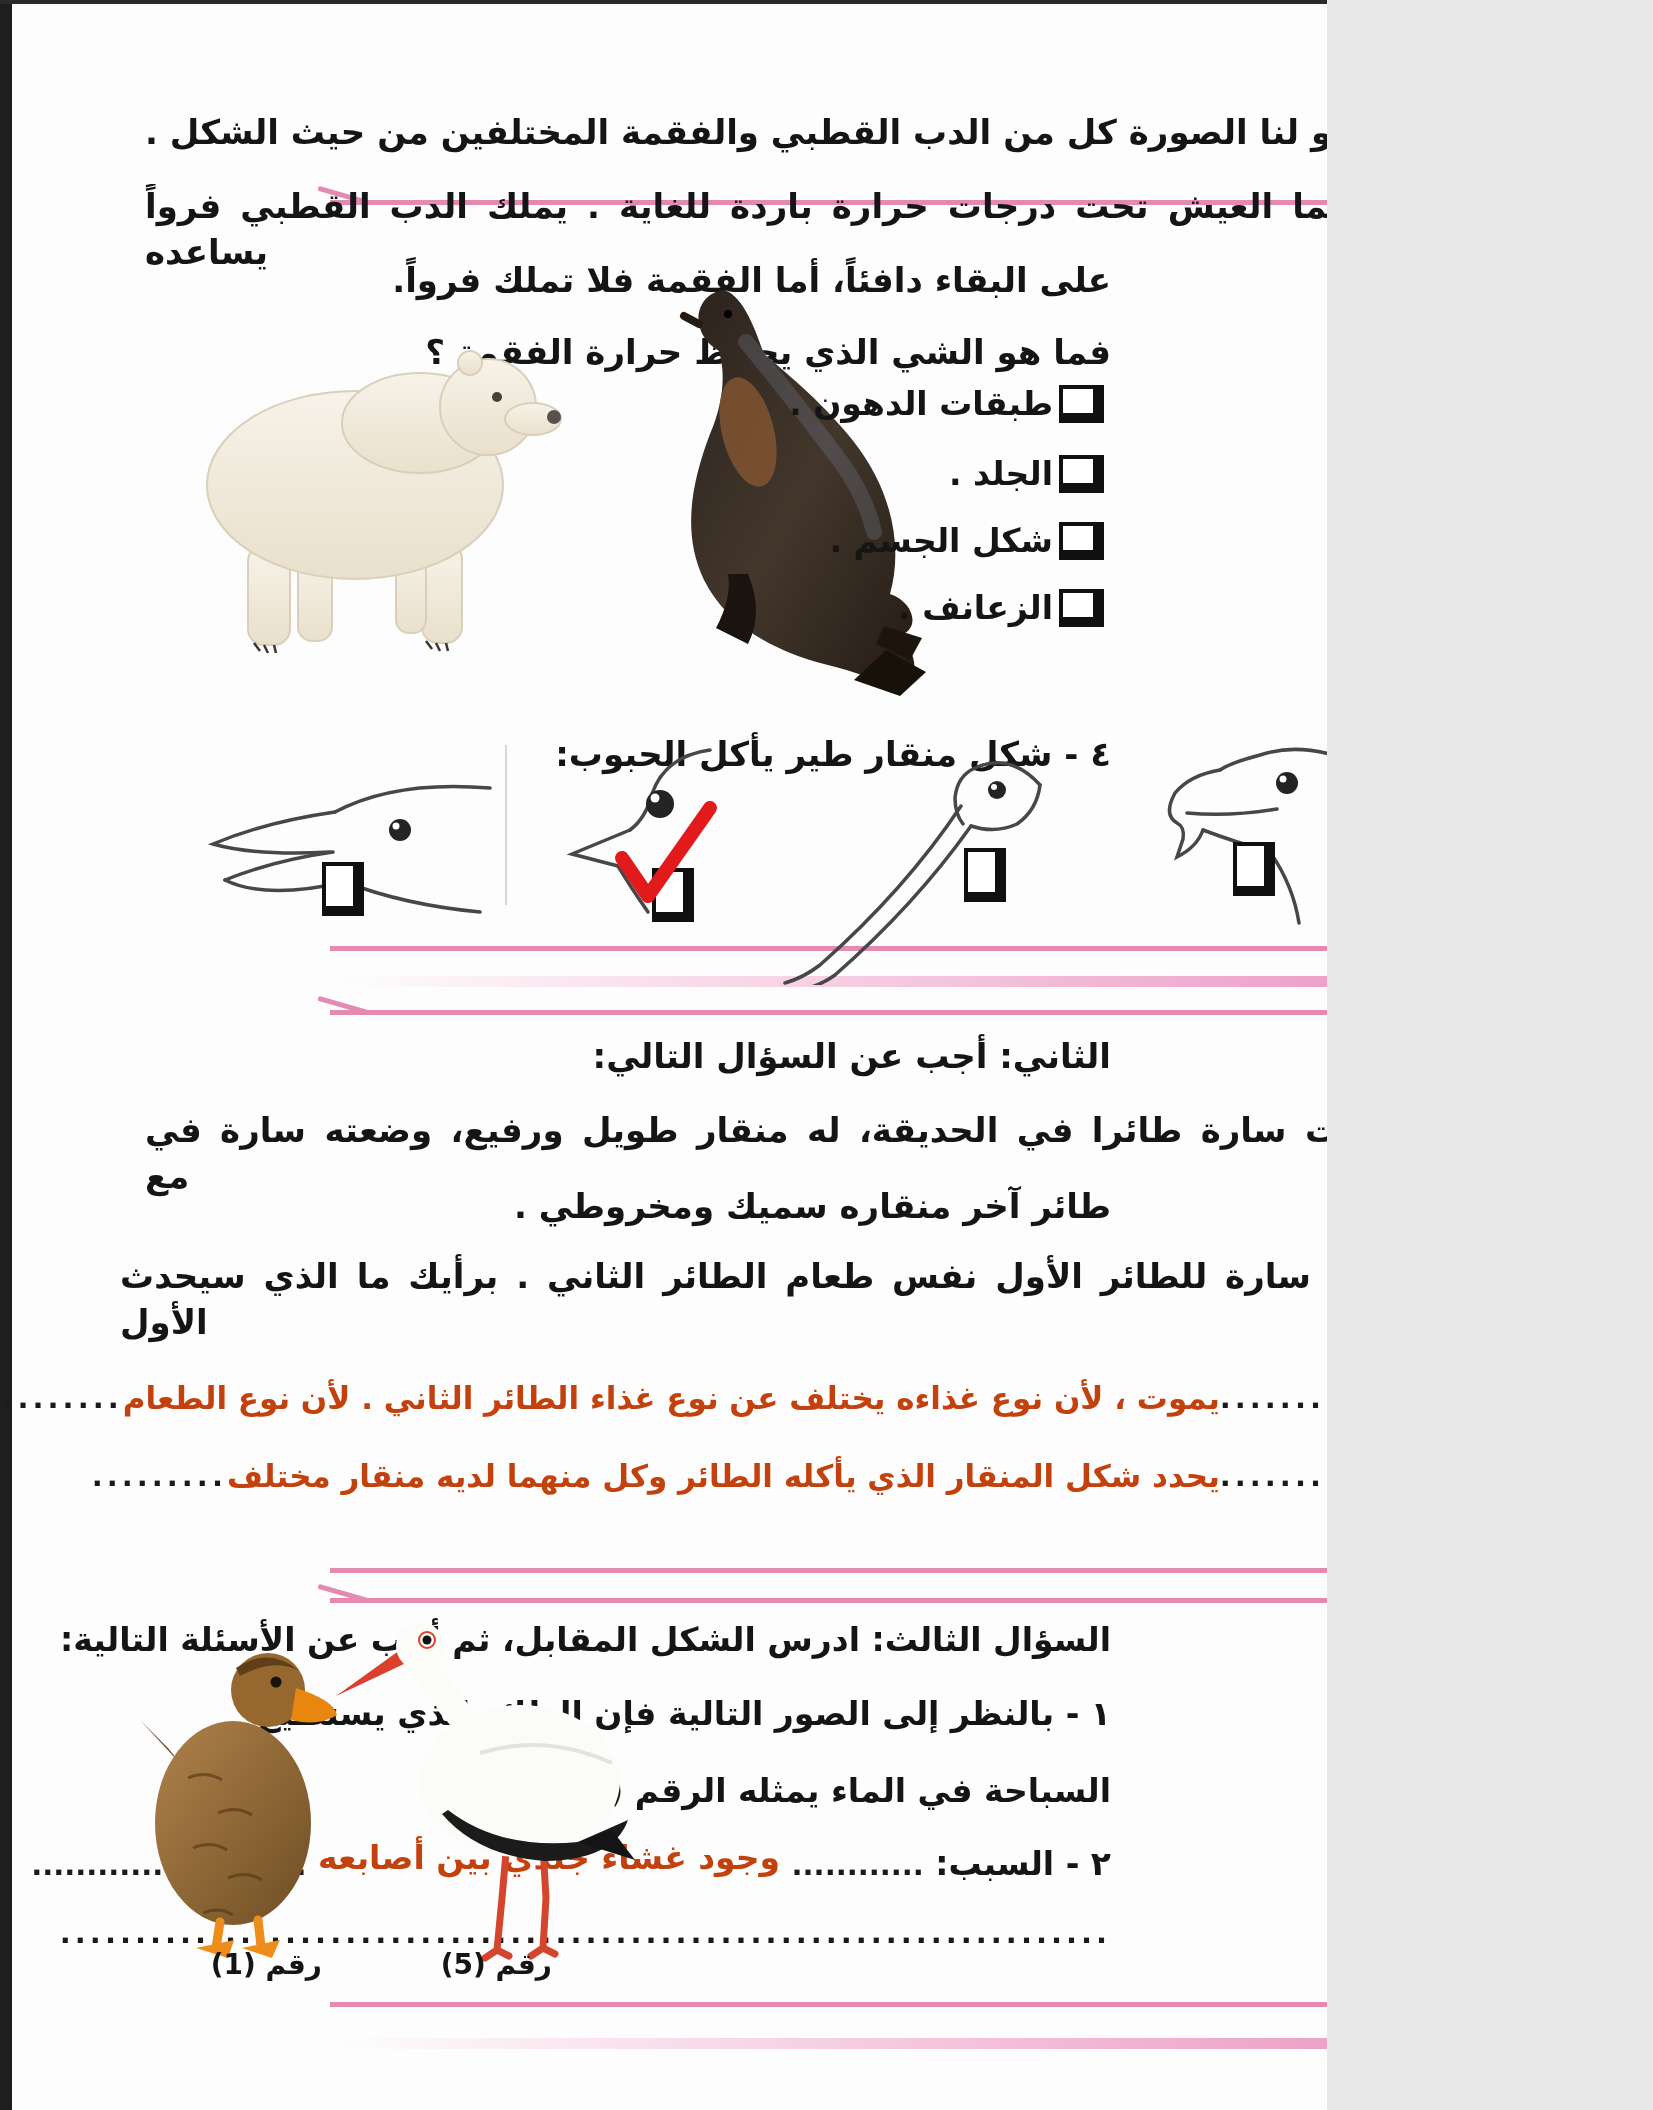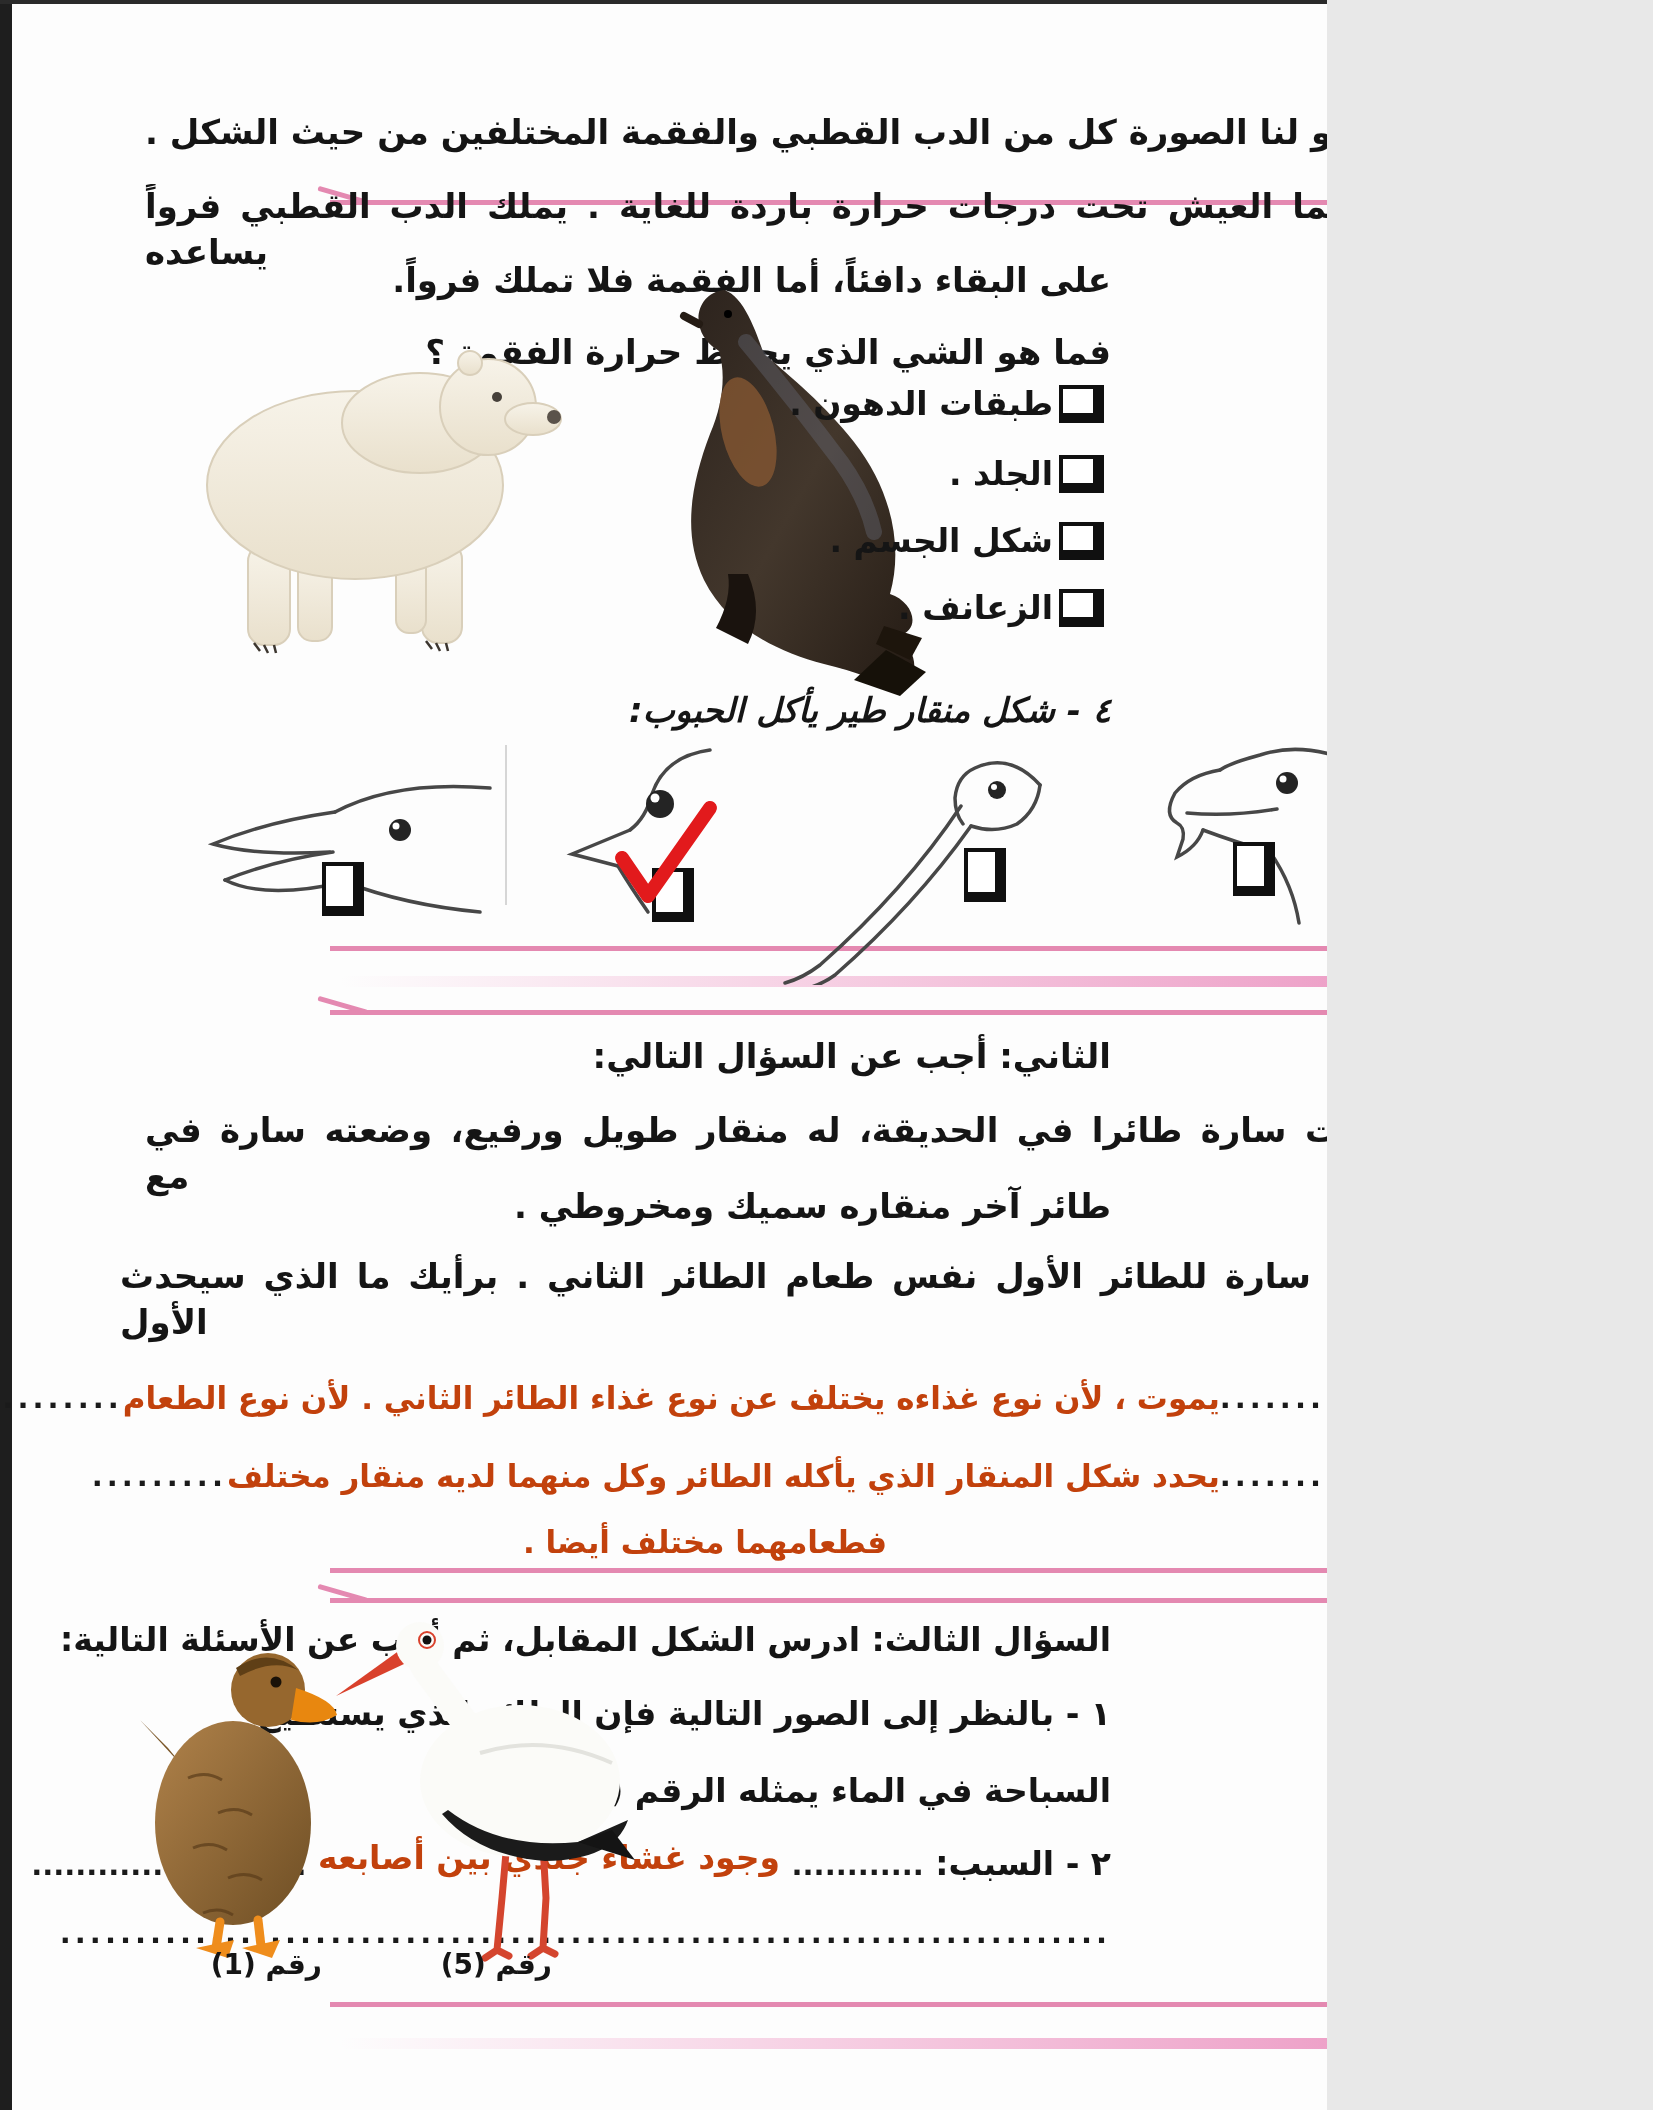--- a/index.html
+++ b/index.html
@@ -129,21 +129,21 @@
     <span class="cb cb-opt"></span>
     <span class="t f33">الزعانف .</span>
   </div>
 
   <div class="abs" style="left:1362px;top:348px;">
     <svg width="102" height="86" viewBox="0 0 102 86">
       <path d="M8,44 L33,72 L94,8" stroke="#e21a1c" stroke-width="14" fill="none" stroke-linecap="round" stroke-linejoin="round"></path>
     </svg>
   </div>
 
-  <div class="abs t f34" style="right:216px;top:688px;font-style:italic;">٤ - شكل منقار طير يأكل الحبوب:</div>
+  <div class="abs t f34" style="right:216px;top:732px;">٤ - شكل منقار طير يأكل الحبوب:</div>
 
   <div class="abs" style="left:195px;top:760px;">
     <svg width="300" height="175" viewBox="0 0 300 175" stroke="#474747" stroke-width="3.5" fill="none" stroke-linecap="round">
       <path d="M295,28 Q200,20 140,52"></path>
       <path d="M140,52 Q70,62 18,84 Q60,96 135,92"></path>
       <path d="M138,92 Q80,100 30,120"></path>
       <path d="M30,120 Q70,140 150,122 Q210,145 285,152"></path>
       <circle cx="205" cy="70" r="11" fill="#242424" stroke="none"></circle>
       <circle cx="201" cy="66" r="3.5" fill="#fff" stroke="none"></circle>
     </svg>
@@ -202,21 +202,20 @@
   <div class="abs" style="left:150px;top:1378px;width:1250px;display:flex;direction:rtl;justify-content:space-between;align-items:center;">
     <span class="dots">............</span>
     <span class="t red f31" style="white-space:nowrap;">يموت ، لأن نوع غذاءه يختلف عن نوع غذاء الطائر الثاني . لأن نوع الطعام</span>
     <span class="dots">.........</span>
   </div>
   <div class="abs" style="left:150px;top:1456px;width:1250px;display:flex;direction:rtl;justify-content:space-between;align-items:center;">
     <span class="dots">............</span>
     <span class="t red f31" style="white-space:nowrap;">يحدد شكل المنقار الذي يأكله الطائر وكل منهما لديه منقار مختلف</span>
     <span class="dots">.........</span>
   </div>
-  <div class="abs t red f31" style="right:440px;top:1522px;">فطعامهما مختلف أيضا .</div>
 
   <div class="abs sbox" style="top:1598px;height:399px;">
       <div class="tip"></div>
     </div>
   <div class="abs accent" style="left:340px;top:2038px;width:1075px;"></div>
 
   <div class="abs t f33" style="right:216px;top:1618px;">السؤال الثالث: ادرس الشكل المقابل، ثم أجب عن الأسئلة التالية:</div>
   <div class="abs t f33" style="right:216px;top:1692px;">١ - بالنظر إلى الصور التالية فإن الطائر الذي يستطيع</div>
   <div class="abs t f33" style="right:216px;top:1766px;">
     <span>السباحة في الماء يمثله الرقم ( .....</span><span class="red" style="font-size:36px;">٢</span><span>... )</span>

